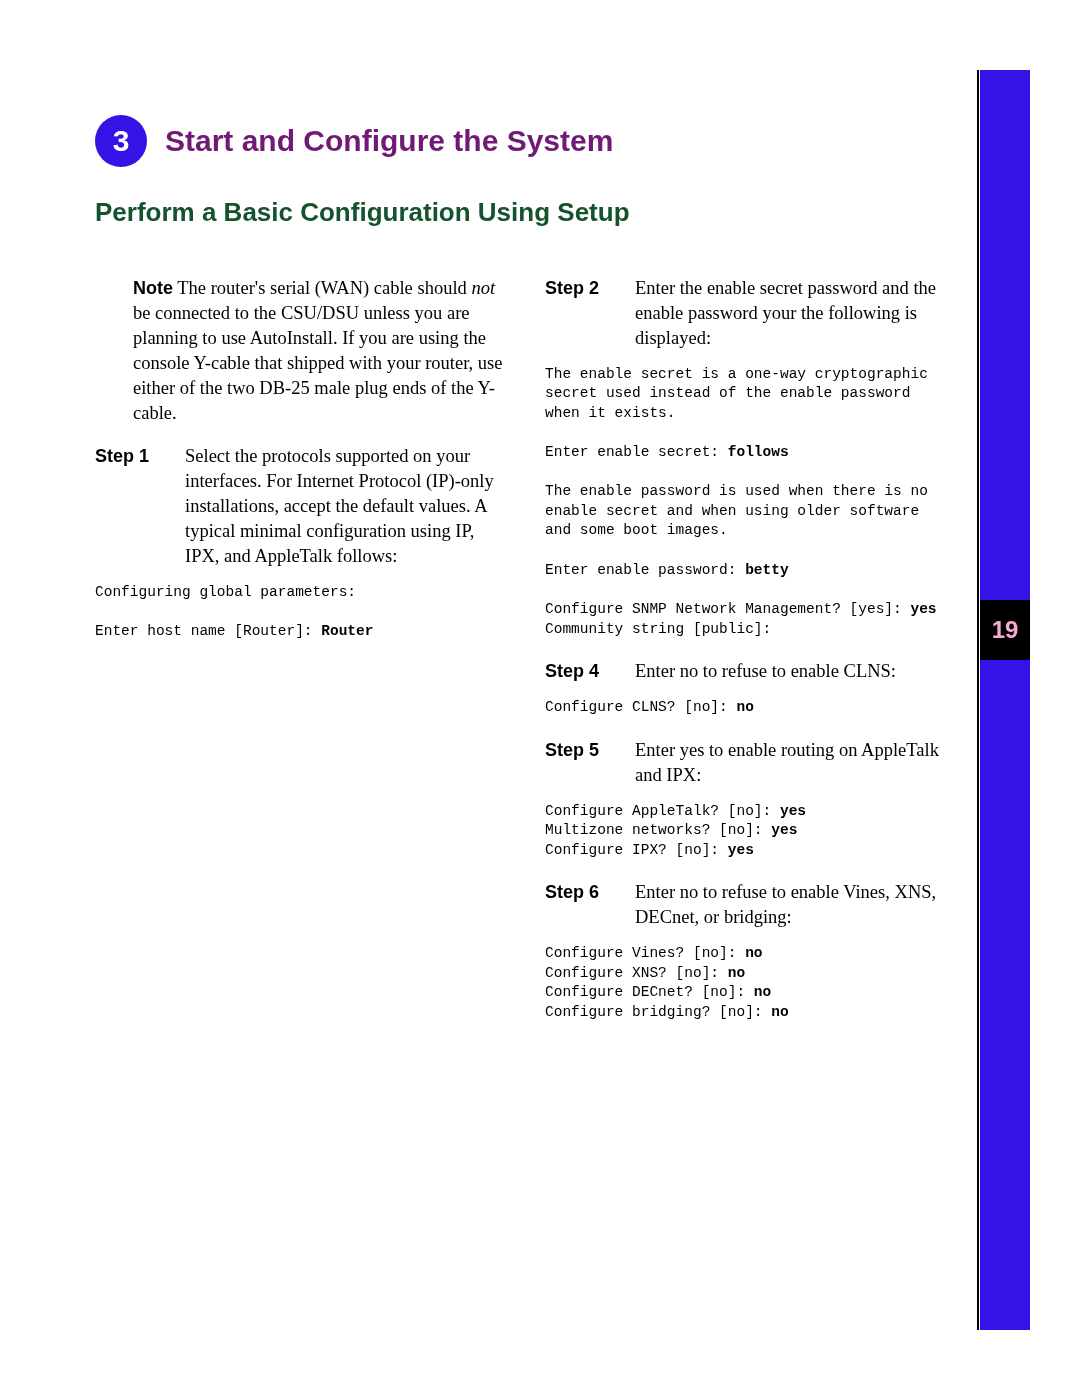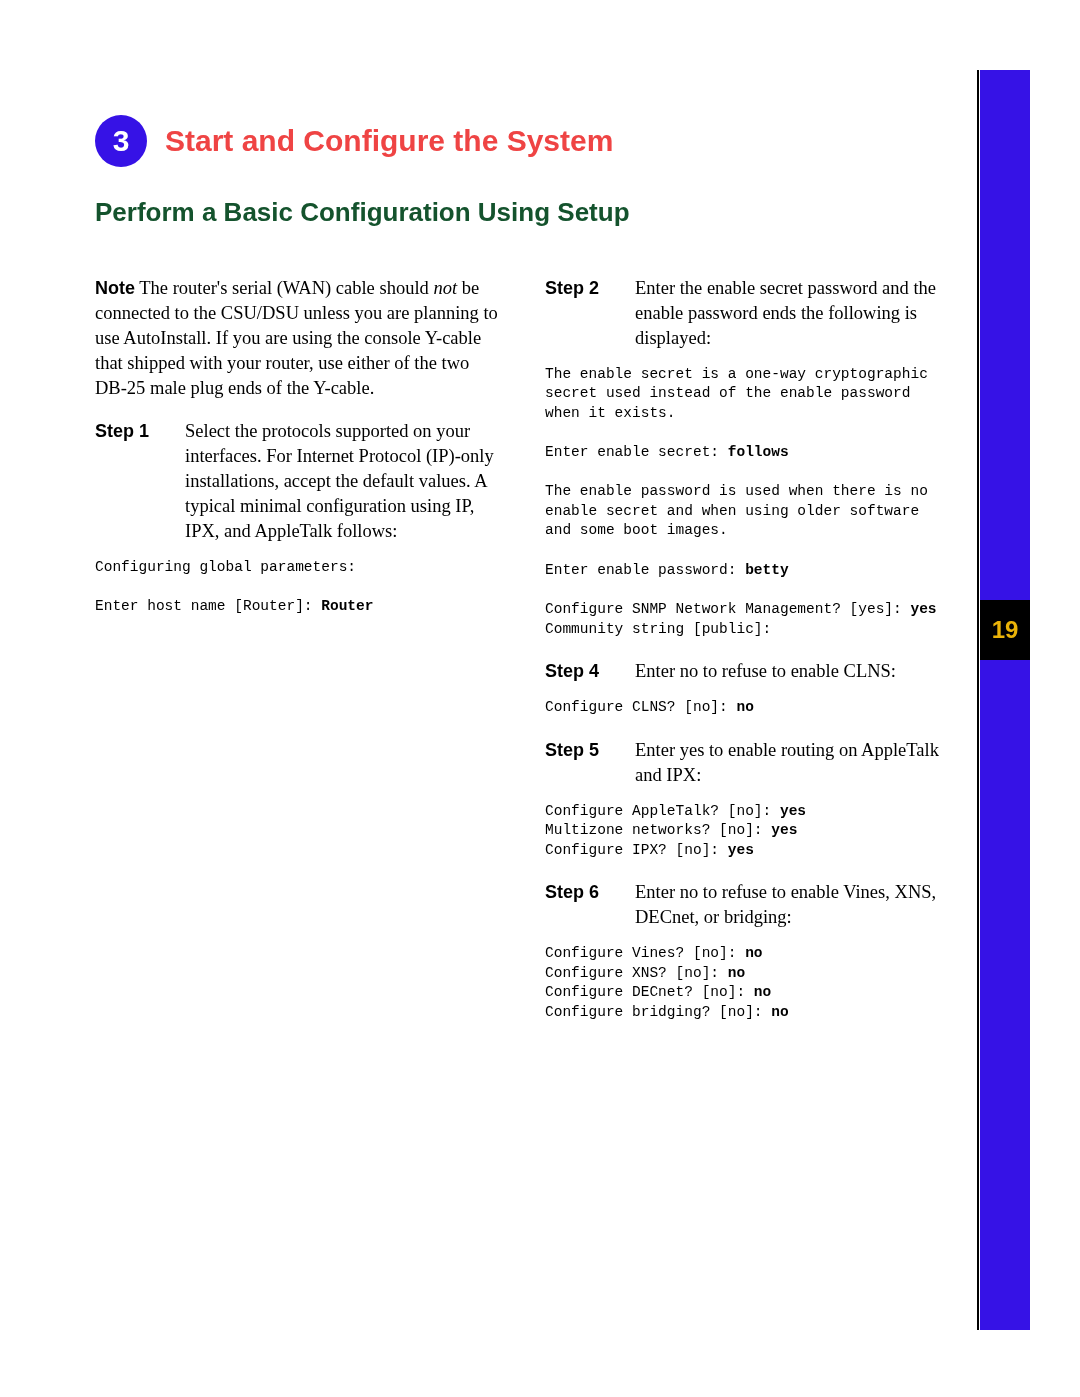--- a/index.html
+++ b/index.html
@@ -1,28 +1,28 @@
 <!DOCTYPE html>
 <html><head>
 <meta charset="utf-8">
 <style>
   * { box-sizing: border-box; margin: 0; padding: 0; }
   html, body { width: 1080px; height: 1397px; background: #fff; font-family: "Times New Roman", Times, serif; color: #000; }
   .page { position: relative; width: 1080px; height: 1397px; }
   .content { position: absolute; left: 95px; top: 115px; width: 870px; }
   .vrule { position: absolute; left: 977px; top: 70px; width: 2px; height: 1260px; background: #000; }
   .bluebar { position: absolute; left: 980px; top: 70px; width: 50px; height: 1260px; background: #3612e6; }
-  .pagetab { position: absolute; left: 980px; top: 600px; width: 50px; height: 60px; background: #000; color: #eab308; font-family: Arial, Helvetica, sans-serif; font-weight: 700; font-size: 24px; display: flex; align-items: center; justify-content: center; }
+  .pagetab { position: absolute; left: 980px; top: 600px; width: 50px; height: 60px; background: #000; color: #f9a8d4; font-family: Arial, Helvetica, sans-serif; font-weight: 700; font-size: 24px; display: flex; align-items: center; justify-content: center; }
   .heading { display: flex; align-items: center; gap: 18px; margin-bottom: 30px; }
   .badge { width: 52px; height: 52px; border-radius: 50%; background: #3612e6; color: #fff; font-family: Arial, Helvetica, sans-serif; font-weight: 700; font-size: 30px; display: flex; align-items: center; justify-content: center; }
-  .h1 { font-family: Arial, Helvetica, sans-serif; font-weight: 700; font-size: 30px; color: #ef4444; }
+  .h1 { font-family: Arial, Helvetica, sans-serif; font-weight: 700; font-size: 30px; color: #701a75; }
   .h2 { font-family: Arial, Helvetica, sans-serif; font-weight: 700; font-size: 26px; color: #14532d; margin-bottom: 48px; }
   .cols { display: flex; gap: 40px; }
   .col { width: 410px; }
-  .para { font-size: 18.5px; line-height: 1.35; margin-bottom: 18px; }
+  .para { font-size: 18.5px; line-height: 1.35; margin-bottom: 18px; margin-left: 38px; }
   .step { display: flex; gap: 30px; font-size: 18.5px; line-height: 1.35; margin-bottom: 14px; }
   .steplabel { font-family: Arial, Helvetica, sans-serif; font-weight: 700; font-size: 18px; white-space: nowrap; min-width: 60px; }
   .notebold { font-family: Arial, Helvetica, sans-serif; font-weight: 700; font-size: 18px; }
   .mono { font-family: "Courier New", Courier, monospace; font-size: 14.5px; line-height: 1.35; white-space: pre; margin: 10px 0 20px 0; }
   .mono b { font-weight: 700; }
   em.i { font-style: italic; }
 </style>
 </head>
 <body>
 
@@ -59,21 +59,21 @@
 
         <div class="mono"><span>Configuring global parameters:</span>
 
 <span>Enter host name [Router]: </span><b>Router</b></div>
       </div>
 
       <div class="col">
 
         <div class="step">
           <div class="steplabel">Step 2</div>
-          <div>Enter the enable secret password and the enable password ends the following is displayed:</div>
+          <div>Enter the enable secret password and the enable password your the following is displayed:</div>
         </div>
 
         <div class="mono"><span>The enable secret is a one-way cryptographic
 secret used instead of the enable password
 when it exists.</span>
 
 <span>Enter enable secret: </span><b>follows</b>
 
 <span>The enable password is used when there is no
 enable secret and when using older software

